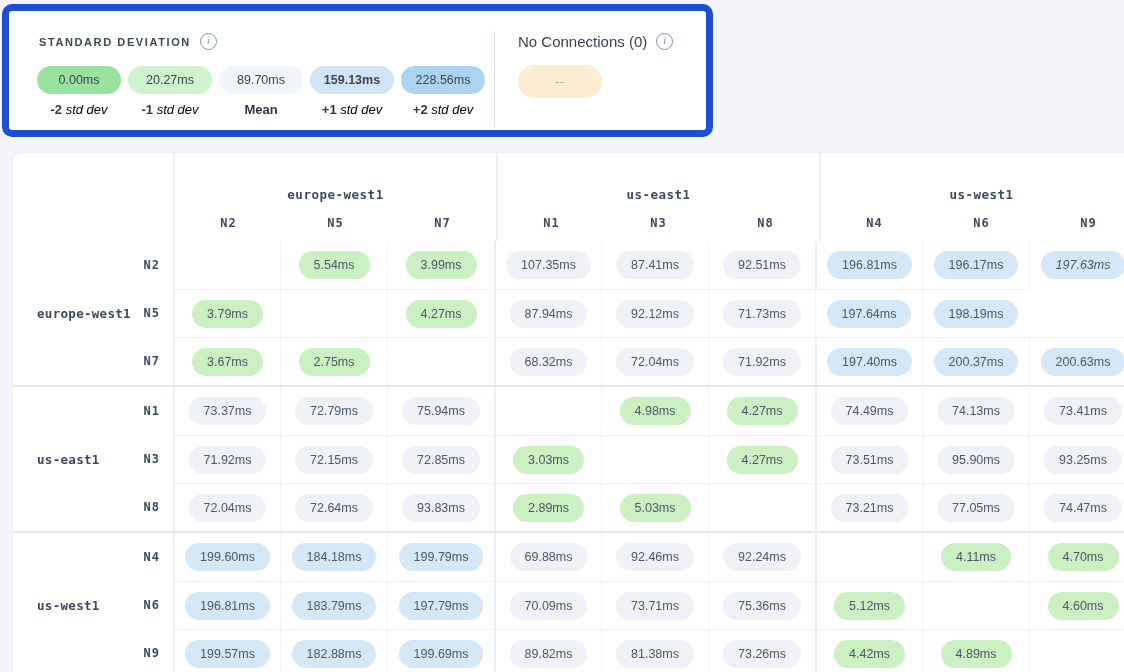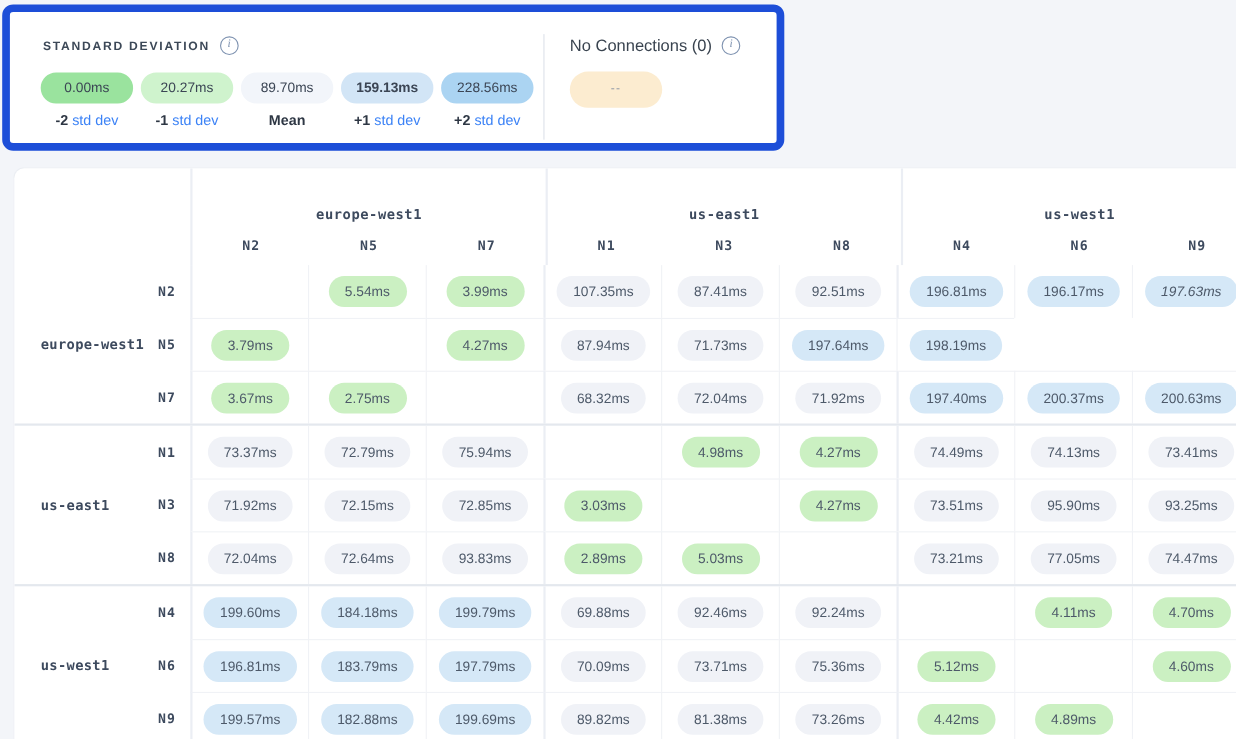--- a/index.html
+++ b/index.html
@@ -23,21 +23,21 @@
     color:#7e92b0; font-size:10.5px; line-height:14px; text-align:center;
     font-family:"Liberation Serif", serif; font-style:italic; display:inline-block;
   }
   .stops-row { position:absolute; left:28px; top:55px; display:flex; gap:7px; }
   .stop-pill {
     width:84px; height:28px; border-radius:14px; text-align:center; line-height:28px;
     font-size:12.5px; color:#3b4554;
   }
   .stop-labels { position:absolute; left:28px; top:91px; display:flex; gap:7px; }
   .stop-label { width:84px; text-align:center; font-size:13px; color:#2e3744; font-weight:bold; }
-  .stop-label .muted { font-weight:normal; color:#3b82f6; }
+  .stop-label .muted { font-weight:normal; color:#000000;font-style:italic; }
   .v-divider { position:absolute; left:485px; top:20px; height:96px; width:1px; background:#dde2ea; }
   .no-conn { position:absolute; left:509px; top:22px; }
   .no-conn-title-row { display:flex; align-items:center; gap:9px; font-size:15px; color:#39434f; }
   .no-conn-pill {
     margin-top:15px; width:84px; height:33px; border-radius:17px;
     text-align:center; line-height:33px; font-size:11px; color:#8d96a5; letter-spacing:1px;
   }
   
   .matrix {
     position:absolute; left:12px; top:152px; width:1124px; height:520px;
@@ -178,20 +178,23 @@
             <span class="pill" style="background: rgb(203, 240, 194);">3.79ms</span>
           </div>
           <div class="m-cell"></div>
           <div class="m-cell">
             <span class="pill" style="background: rgb(203, 240, 194);">4.27ms</span>
           </div>
           <div class="m-cell gstart">
             <span class="pill" style="background: rgb(240, 242, 247);">87.94ms</span>
           </div>
           <div class="m-cell">
+            <span class="pill" style="background: rgb(240, 242, 247);">92.12ms</span>
+          </div>
+          <div class="m-cell">
             <span class="pill" style="background: rgb(240, 242, 247);">71.73ms</span>
           </div>
           <div class="m-cell">
             <span class="pill" style="background: rgb(213, 232, 247);">197.64ms</span>
           </div>
           <div class="m-cell">
             <span class="pill" style="background: rgb(213, 232, 247);">198.19ms</span>
           </div>
         </div>
         <div class="m-row">

